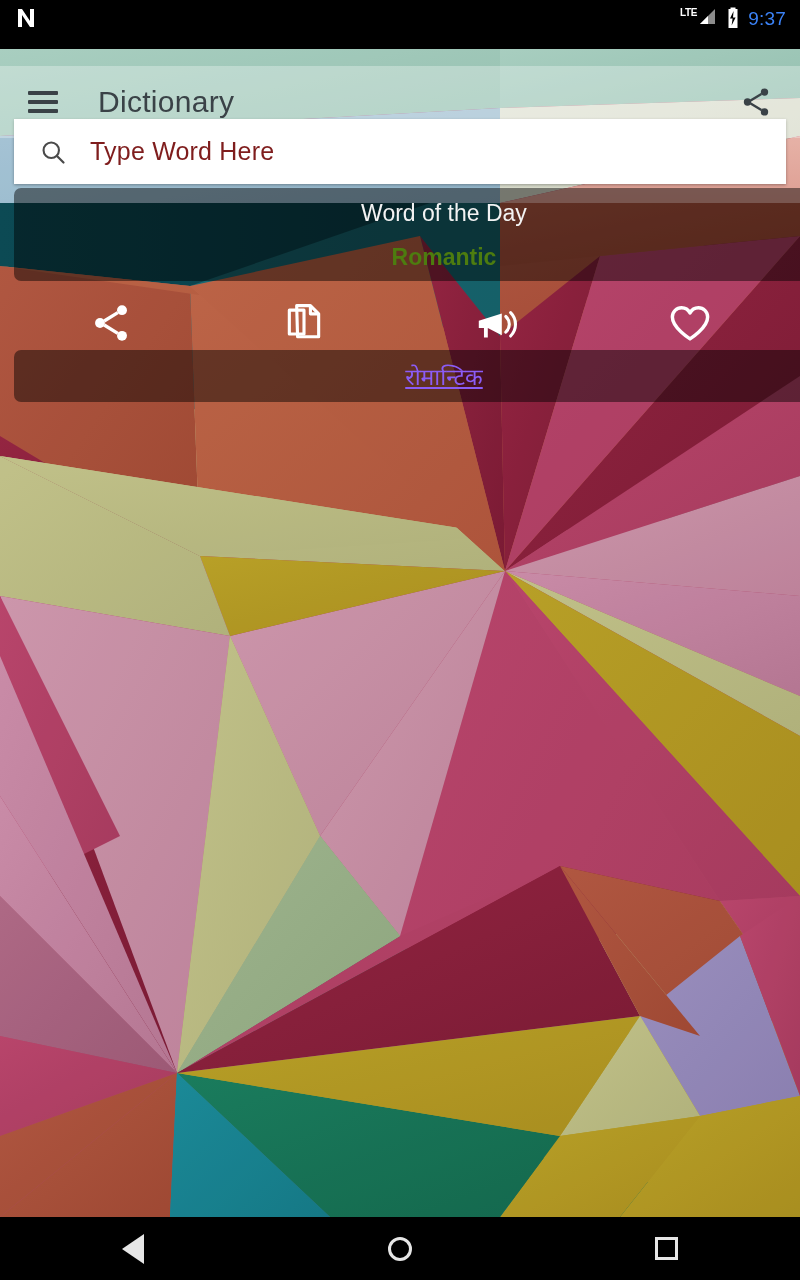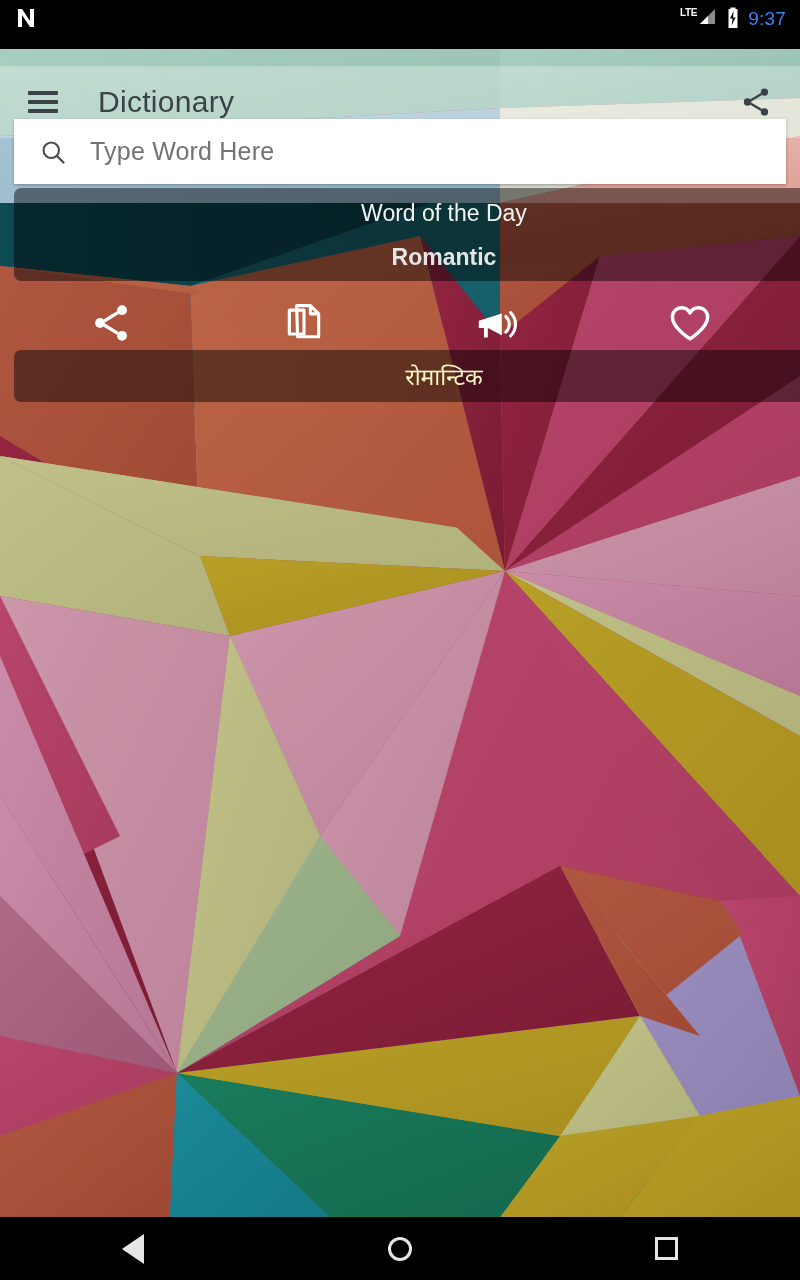--- a/index.html
+++ b/index.html
@@ -147,21 +147,21 @@
     cursor: text;
   }
   .search-bar .mag {
     margin-left: 24px;
     width: 30px; height: 30px;
     display: flex; align-items: center; justify-content: center;
   }
   .search-bar .ph {
     margin-left: 22px;
     font-size: 25px;
-    color: #737373;
+    color: #7f1d1d;
     letter-spacing: 0.2px;
   }
 
   .card {
     position: absolute;
     left: 14px;
     width: 772px;
     background: rgba(0,0,0,0.46);
     border-radius: 7px;
     padding-left: 44px;
@@ -176,21 +176,21 @@
     justify-content: center;
   }
   #wod-card .wod-label {
     font-size: 23px;
     color: #f3f3f3;
     line-height: 30px;
   }
   #wod-card .wod-word {
     font-size: 23px;
     font-weight: bold;
-    color: #e5e5e5;
+    color: #4d7c0f;
     line-height: 30px;
     margin-top: 14px;
   }
 
   #actions {
     position: absolute;
     left: 14px;
     top: 182px;
     width: 772px;
     height: 66px;
@@ -208,22 +208,23 @@
 
   #trans-card {
     top: 242px;
     height: 52px;
     display: flex;
     align-items: center;
     justify-content: center;
   }
   #trans-card .trans-text {
     font-size: 23px;
-    color: #fef9c3;
+    color: #8b5cf6;
     font-family: "DejaVu Sans", "Liberation Sans", sans-serif;
+    text-decoration: underline;
   }
 
   
   #navbar {
     position: absolute;
     left: 0; bottom: 0;
     width: 800px;
     height: 63px;
     background: #000;
     z-index: 40;

